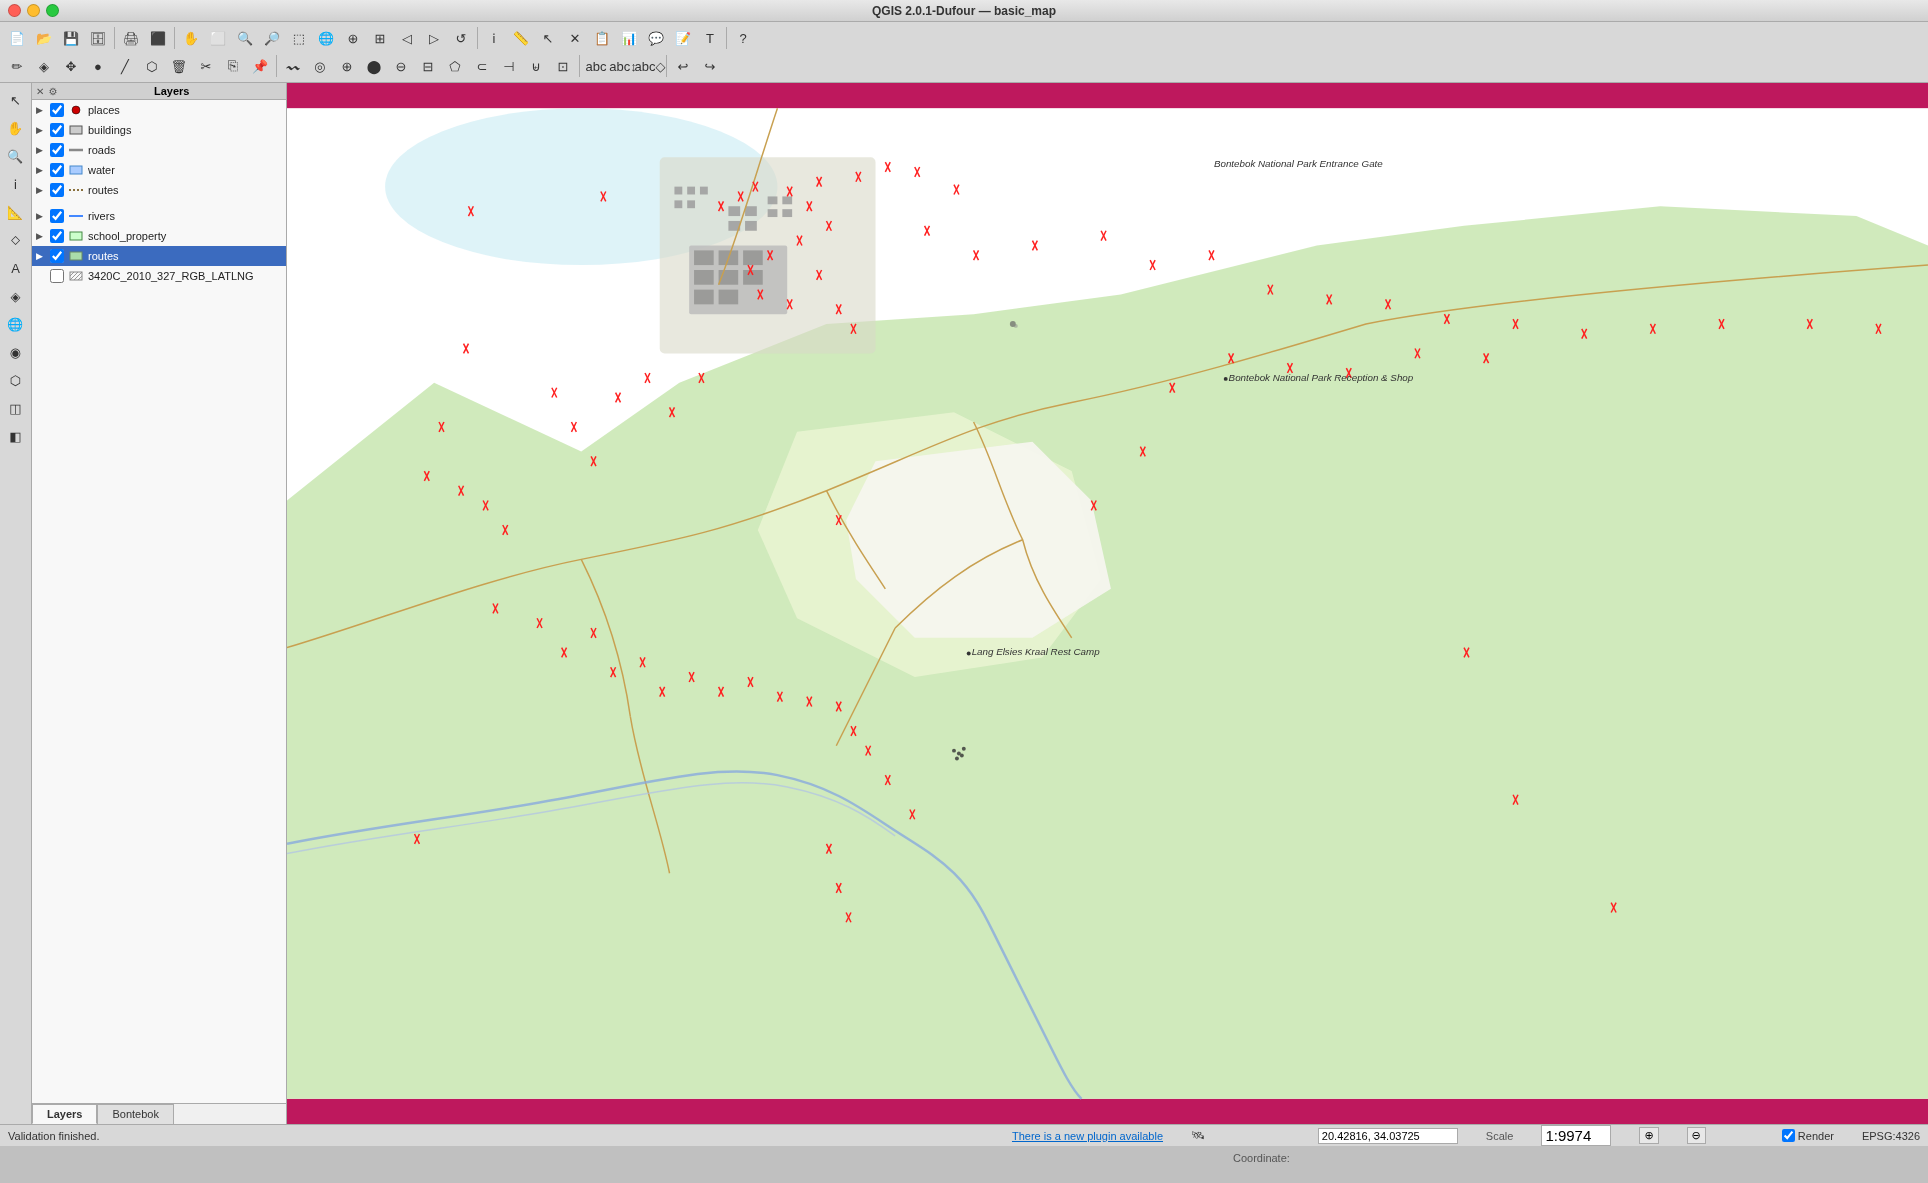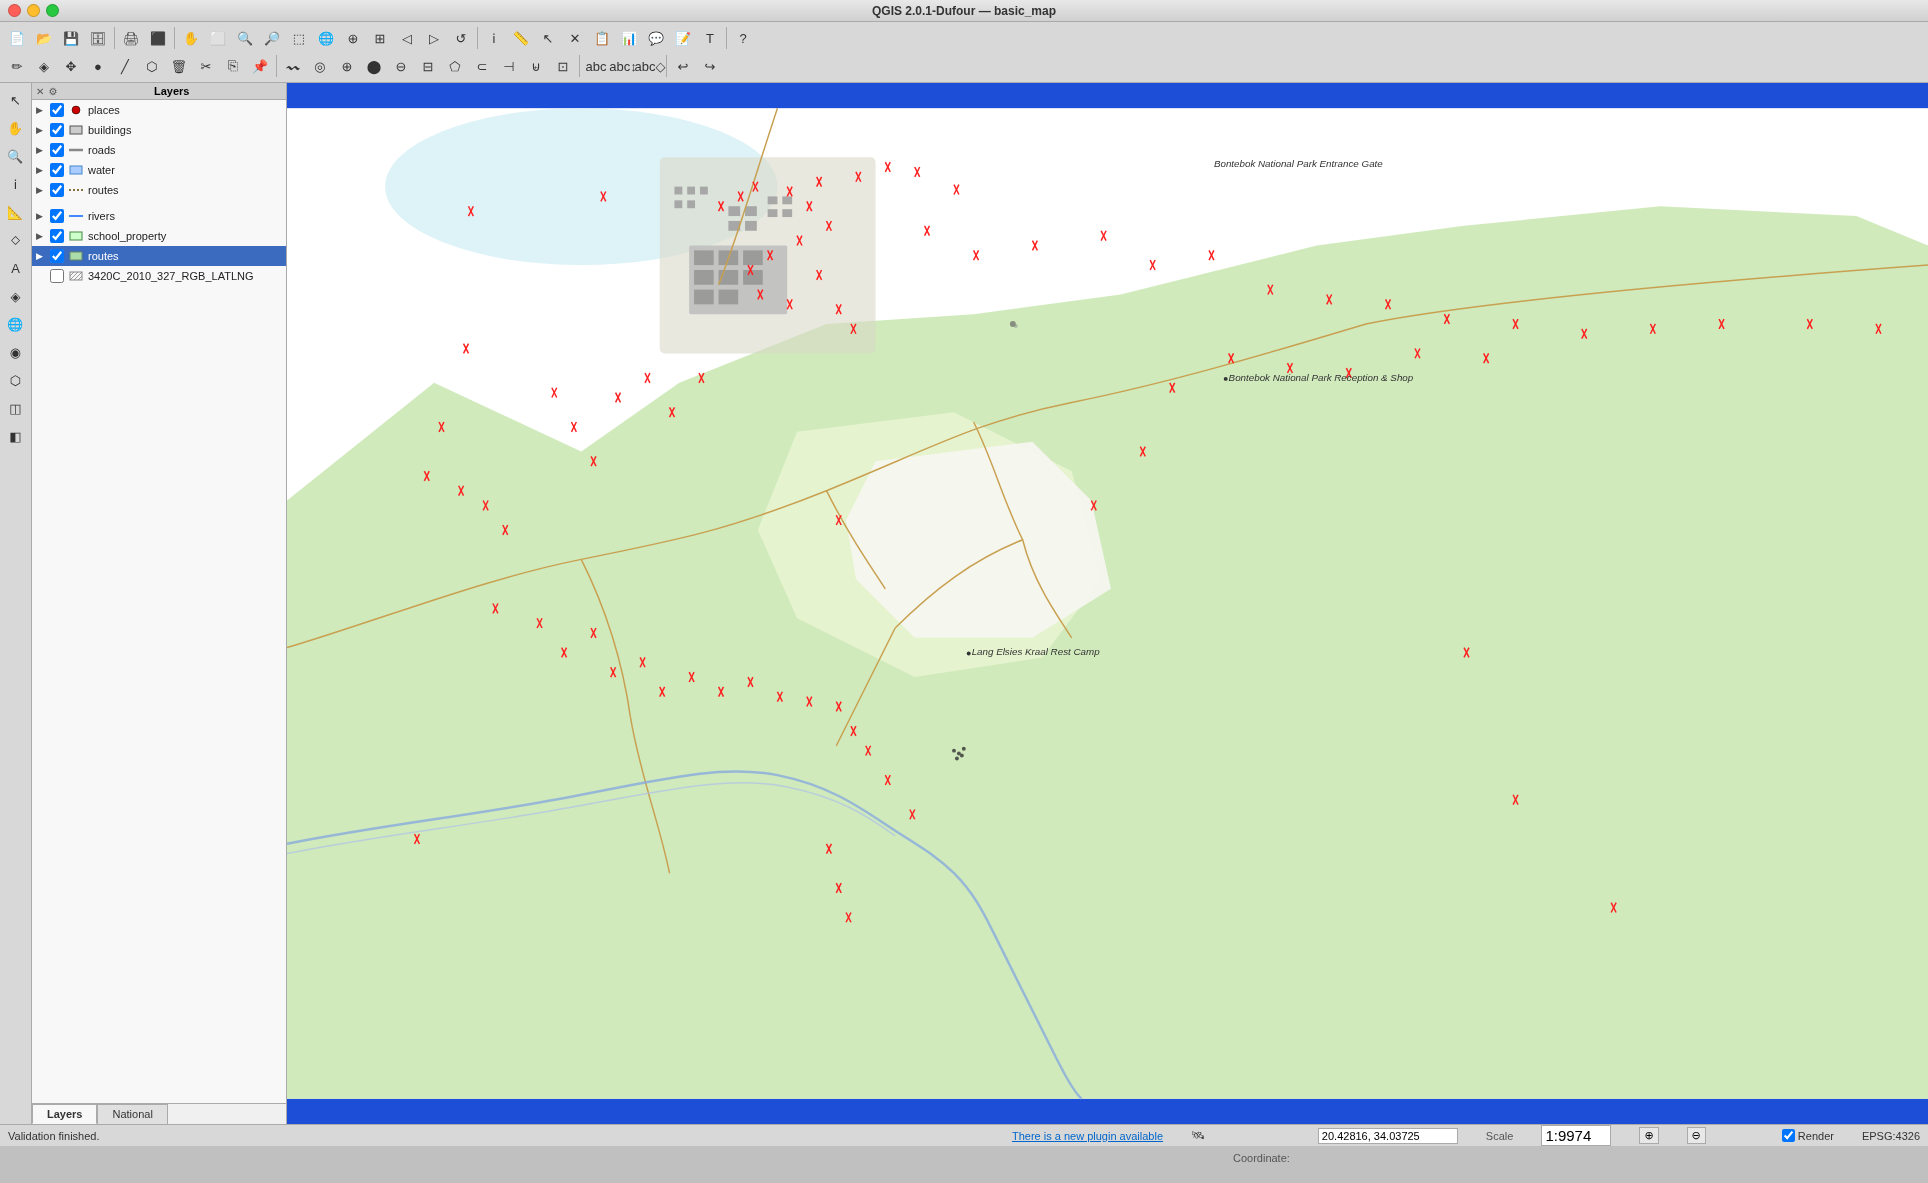--- a/index.html
+++ b/index.html
@@ -150,21 +150,21 @@
       justify-content: center;
       font-size: 10px;
     }
     .layer-name { font-size: 11px; color: #222; }
 
     
     #map-area {
       flex: 1;
       position: relative;
       overflow: hidden;
-      background: #1d4ed8;
+      background: #be185d;
     }
 
     
     #map-svg {
       position: absolute;
       top: 0; left: 0;
       width: 100%;
       height: 100%;
     }
 
@@ -439,21 +439,21 @@
                   </pattern>
                 </defs>
             </svg>
           </span>
           <span class="layer-name">3420C_2010_327_RGB_LATLNG</span>
         </div>
       </div>
 
       <div id="panel-tabs">
         <div class="panel-tab active">Layers</div>
-        <div class="panel-tab">National</div>
+        <div class="panel-tab">Bontebok</div>
       </div>
     </div>
 
     <div id="map-area">
       <svg id="map-svg" viewBox="0 0 1673 1010" preserveAspectRatio="xMidYMid meet">
 
         <rect width="1673" height="1010" fill="white"></rect>
 
         <polygon points="0,400 150,280 300,350 400,280 550,220 700,210 850,190 1050,140 1200,120 1400,100 1600,110 1673,140 1673,1010 0,1010" fill="#c8e6b0" opacity="0.85"></polygon>
 

